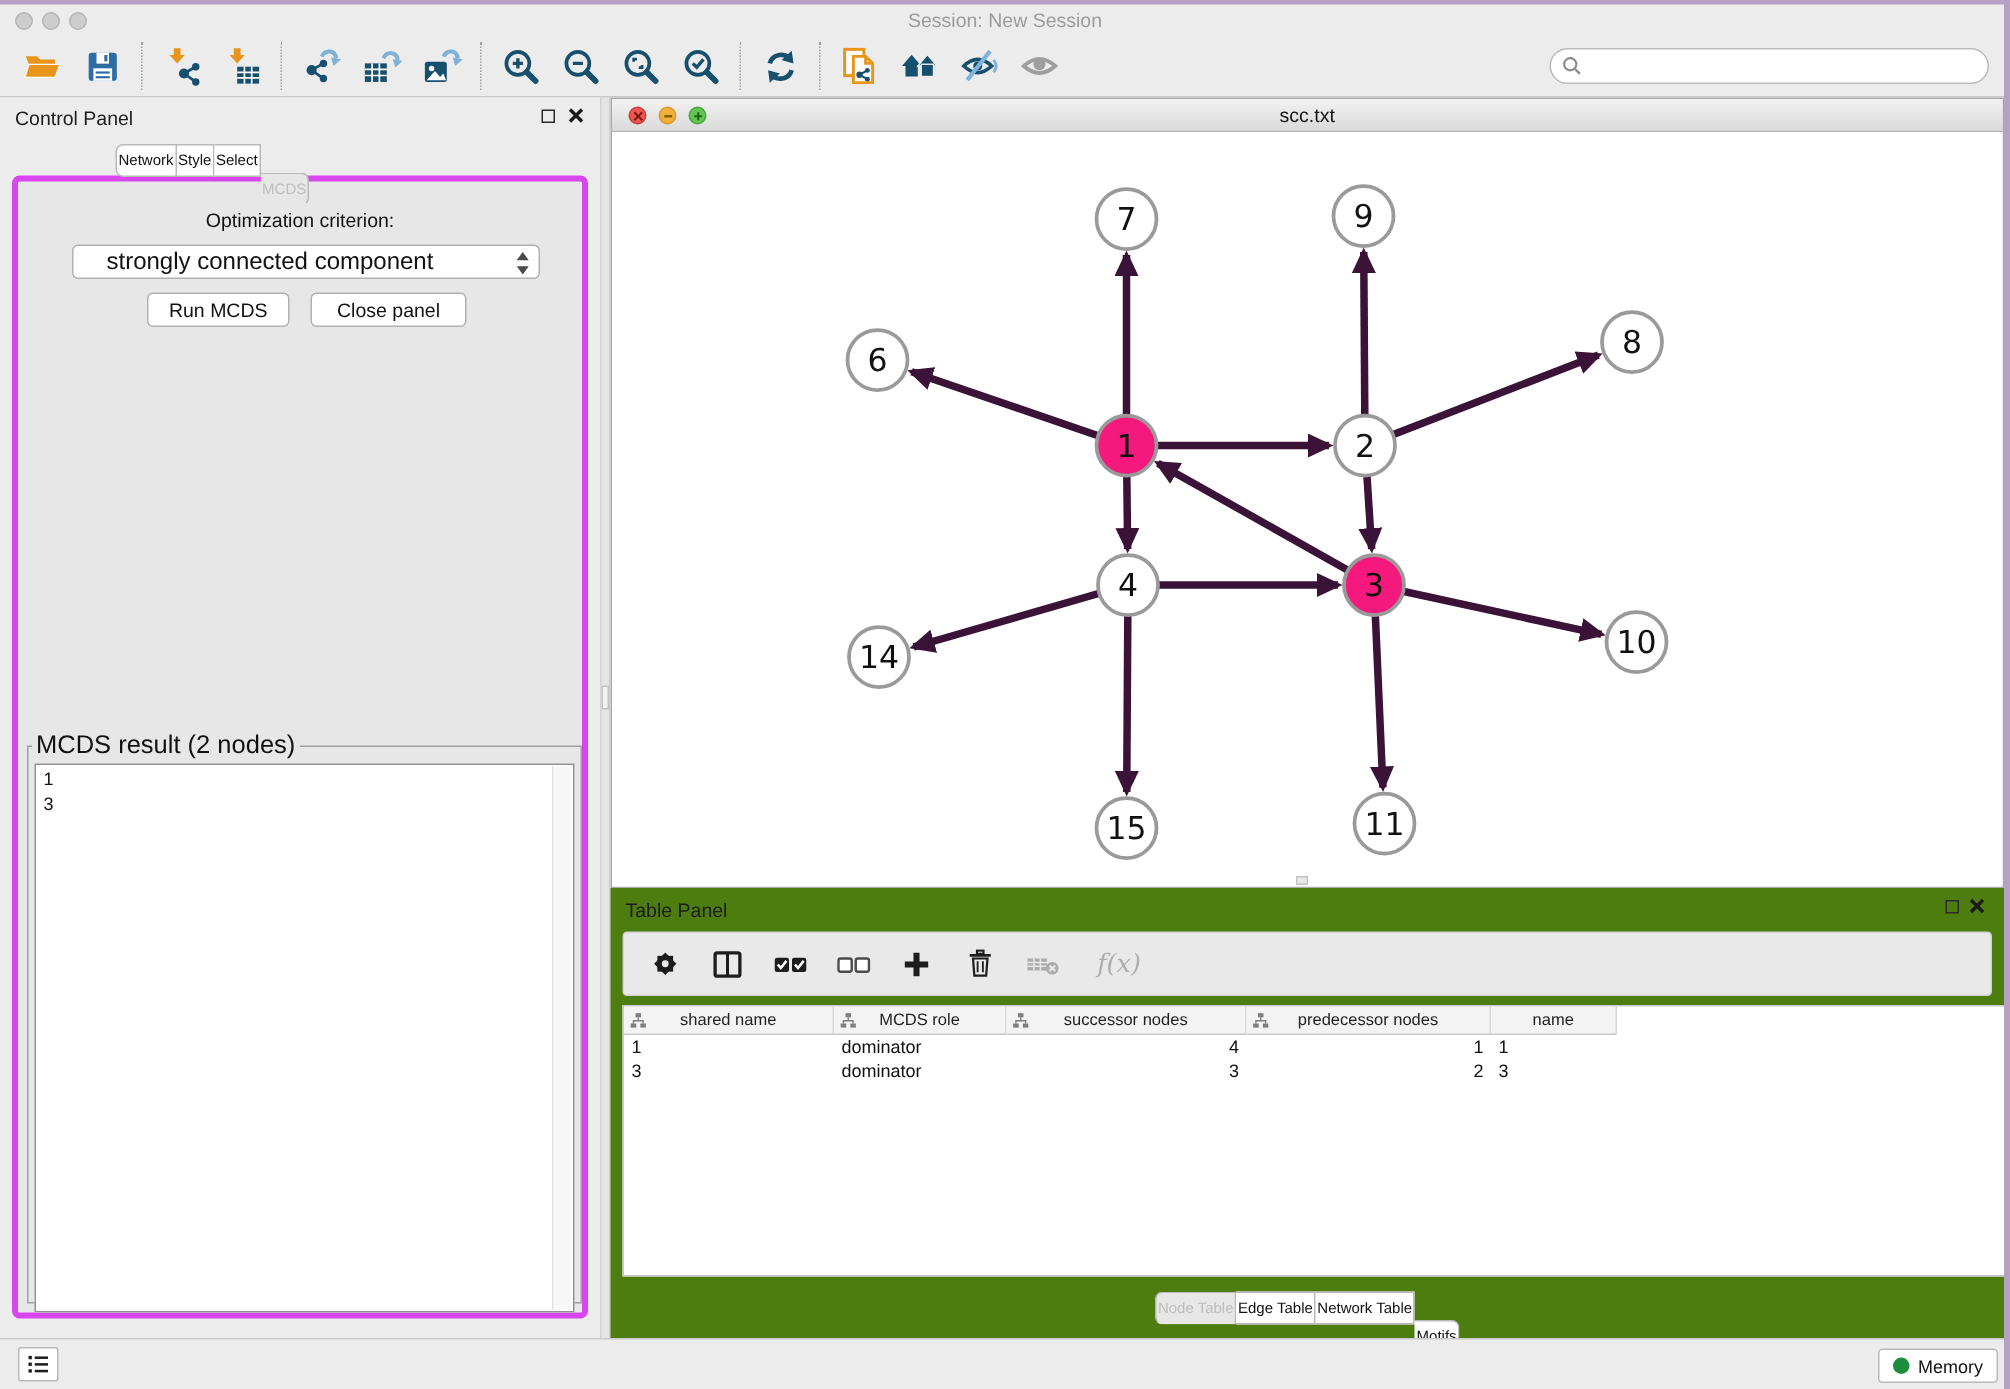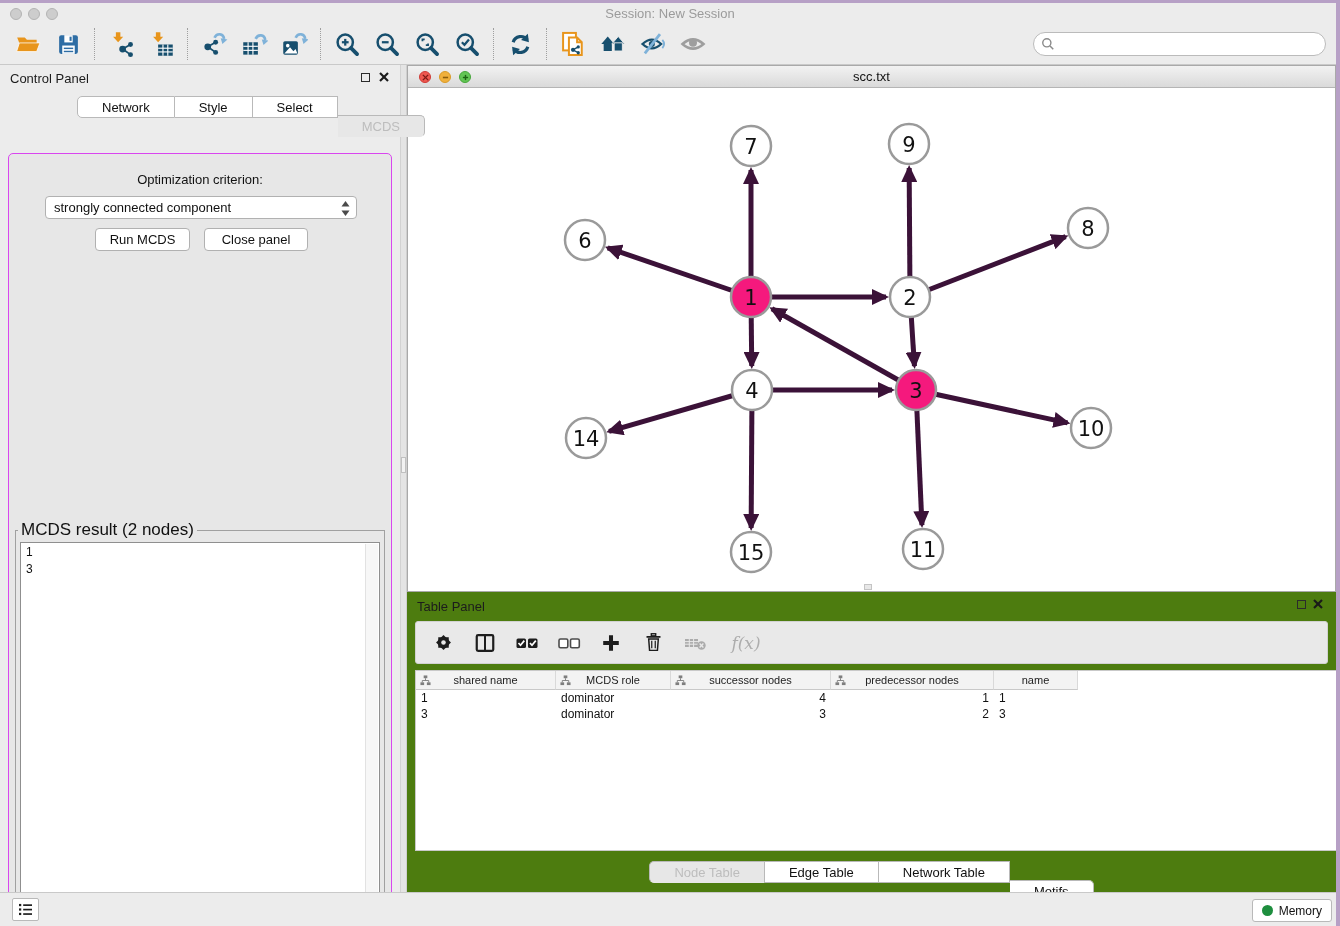--- a/index.html
+++ b/index.html
@@ -20,27 +20,27 @@
   #search-wrap { position:absolute; right:14px; top:8px; width:293px; height:24px; }
   #search-input { width:100%; height:100%; border:1px solid #bbb; border-radius:12px; background:#fff; padding-left:26px; font-size:12px; outline:none; }
   #search-icon { position:absolute; left:8px; top:5px; }
 
   
   #control-panel { position:absolute; left:0; top:65px; width:400px; height:827px; background:#ececec; }
   #cp-header { position:absolute; left:10px; top:6px; font-size:13px; color:#1c1c1c; }
   .panel-float { position:absolute; top:8px; width:9px; height:9px; border:1.5px solid #2b2b2b; background:transparent; }
   .panel-close { position:absolute; top:6px; width:12px; height:12px; }
   #cp-tabs { position:absolute; left:77px; top:31px; height:22px; display:flex; z-index:3; }
-  .tab { height:22px; padding:0 24px; font-size:13px; color:#111; background:#fff; border:1px solid #b9b9b9; border-left:none; display:flex; align-items:center; }
+  .tab { height:22px; padding:0 1px; font-size:10px; color:#111; background:#fff; border:1px solid #b9b9b9; border-left:none; display:flex; align-items:center; }
   .tab.first { border-left:1px solid #b9b9b9; border-radius:5px 0 0 5px; }
   .tab.last { border-radius:0 5px 5px 0;margin-top:19px; }
   .tab.active-dim { background:#e7e7e7; color:#bdbdbd; border-bottom-color:#e7e7e7; }
-  #cp-card { position:absolute; left:8px; top:52px; width:384px; height:762px; background:#e7e7e7; border:1px solid #d946ef; border-radius:5px;margin-top:36px; }
+  #cp-card { position:absolute; left:8px; top:52px; width:384px; height:762px; background:#e7e7e7; border:4px solid #d946ef; border-radius:5px; }
   #opt-label { position:absolute; left:0; right:0; top:18px; text-align:center; font-size:13px; color:#111; }
-  #opt-select { position:absolute; left:36px; top:42px; width:312px; height:23px; background:#fff; border:1px solid #b1b1b1; border-radius:4px; font-size:13px; color:#111; display:flex; align-items:center; padding-left:8px;text-align:center; }
+  #opt-select { position:absolute; left:36px; top:42px; width:312px; height:23px; background:#fff; border:1px solid #b1b1b1; border-radius:4px; font-size:16px; color:#111; display:flex; align-items:center; padding-left:22px;text-align:center; }
   #opt-stepper { position:absolute; right:6px; top:3px; }
   .cp-btn { position:absolute; top:74px; height:23px; background:#fff; border:1px solid #b1b1b1; border-radius:4px; font-size:13px; color:#111; font-family:"Liberation Sans",sans-serif; }
   #run-btn { left:86px; width:95px; }
   #closep-btn { left:195px; width:104px; }
   #mcds-fieldset { position:absolute; left:6px; top:366px; width:370px; height:382px; border:1px solid #a0a0a0; }
   #mcds-fieldset legend { font-size:17px; color:#111; margin-left:2px; padding:0 3px; }
   #mcds-text { position:absolute; left:4px; top:2px; width:360px; height:366px; background:#fff; border:1px solid #8f8f8f; }
   #mcds-lines { font-size:12px; color:#111; line-height:17px; padding:1px 0 0 5px; white-space:pre; }
   #mcds-scroll { position:absolute; right:1px; top:1px; bottom:1px; width:13px; background:#f7f7f7; border-left:1px solid #e2e2e2; }
 

